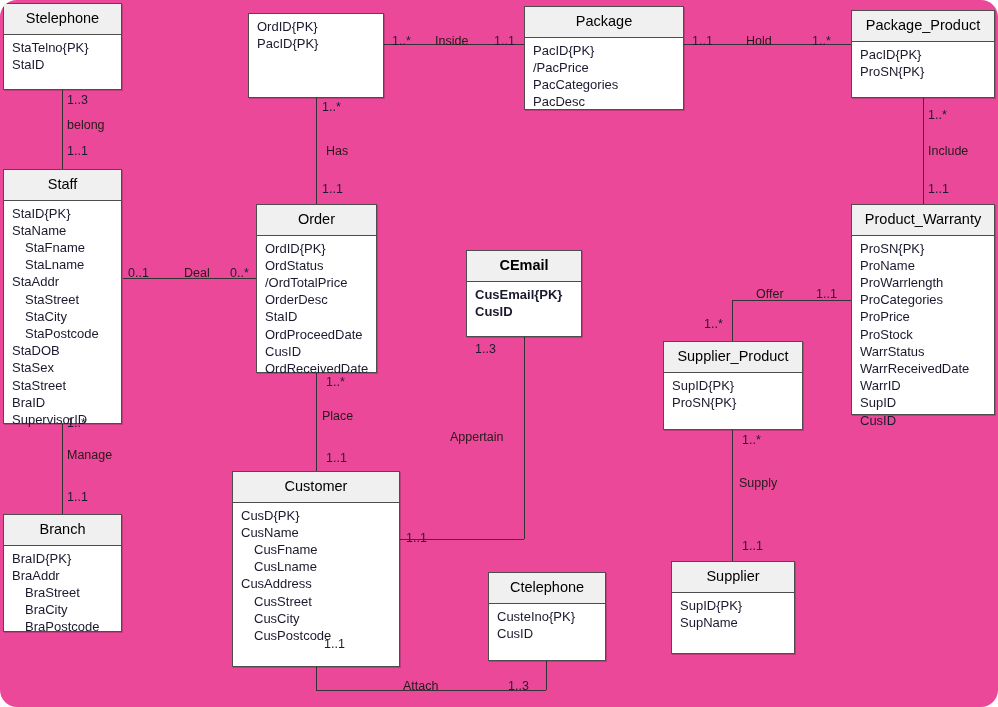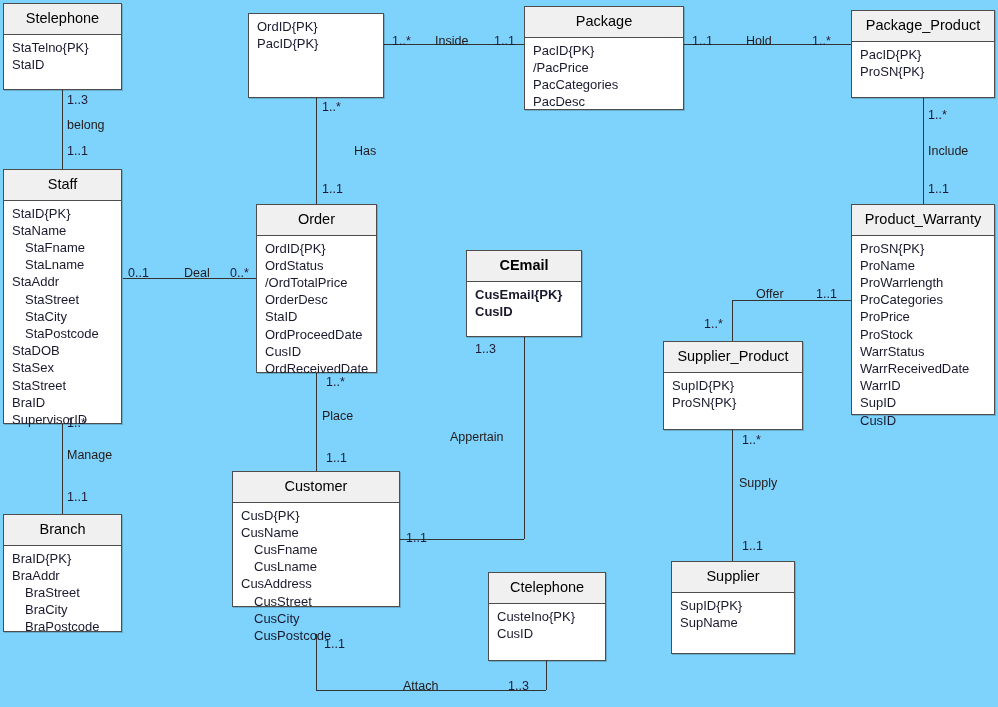--- a/index.html
+++ b/index.html
@@ -9,22 +9,23 @@
     background: #ffffff;
   }
   body {
     font-family: "Liberation Sans", sans-serif;
     color: #000000;
   }
   #canvas {
     position: relative;
     width: 998px;
     height: 707px;
-    background: #7dd3fc;
+    background: #ec4899;
     overflow: hidden;
+    border-radius: 17px;
   }
   
   .entity {
     position: absolute;
     box-sizing: border-box;
     border: 1px solid #4d4d4d;
     background: #ffffff;
     box-shadow: 1px 1px 0 rgba(0,0,0,0.18);
   }
   .entity .ent-title {
@@ -202,21 +203,21 @@
   </div>
 
   <div class="entity" style="left:466px; top:250px; width:116px; height:87px;font-weight:bold;">
     <div class="ent-title">CEmail</div>
     <div class="ent-attrs">
       <div class="attr">CusEmail{PK}</div>
       <div class="attr">CusID</div>
     </div>
   </div>
 
-  <div class="entity" style="left:232px; top:471px; width:168px; height:136px;">
+  <div class="entity" style="left:232px; top:471px; width:168px; height:196px;">
     <div class="ent-title">Customer</div>
     <div class="ent-attrs">
       <div class="attr">CusD{PK}</div>
       <div class="attr">CusName</div>
       <div class="attr sub">CusFname</div>
       <div class="attr sub">CusLname</div>
       <div class="attr">CusAddress</div>
       <div class="attr sub">CusStreet</div>
       <div class="attr sub">CusCity</div>
       <div class="attr sub">CusPostcode</div>
@@ -261,21 +262,21 @@
 
   <div class="lbl card" style="left:692px; top:34px;">1..1</div>
   <div class="lbl rel" style="left:746px; top:34px;">Hold</div>
   <div class="lbl card" style="left:812px; top:34px;">1..*</div>
 
   <div class="lbl card" style="left:928px; top:108px;">1..*</div>
   <div class="lbl rel" style="left:928px; top:144px;">Include</div>
   <div class="lbl card" style="left:928px; top:182px;">1..1</div>
 
   <div class="lbl card" style="left:322px; top:100px;">1..*</div>
-  <div class="lbl rel" style="left:326px; top:144px;margin-left:28px;">Has</div>
+  <div class="lbl rel" style="left:326px; top:144px;">Has</div>
   <div class="lbl card" style="left:322px; top:182px;">1..1</div>
 
   <div class="lbl card" style="left:128px; top:266px;">0..1</div>
   <div class="lbl rel" style="left:176px; top:266px;margin-left:8px;">Deal</div>
   <div class="lbl card" style="left:230px; top:266px;">0..*</div>
 
   <div class="lbl card" style="left:326px; top:375px;">1..*</div>
   <div class="lbl rel" style="left:322px; top:409px;">Place</div>
   <div class="lbl card" style="left:326px; top:451px;">1..1</div>
 

